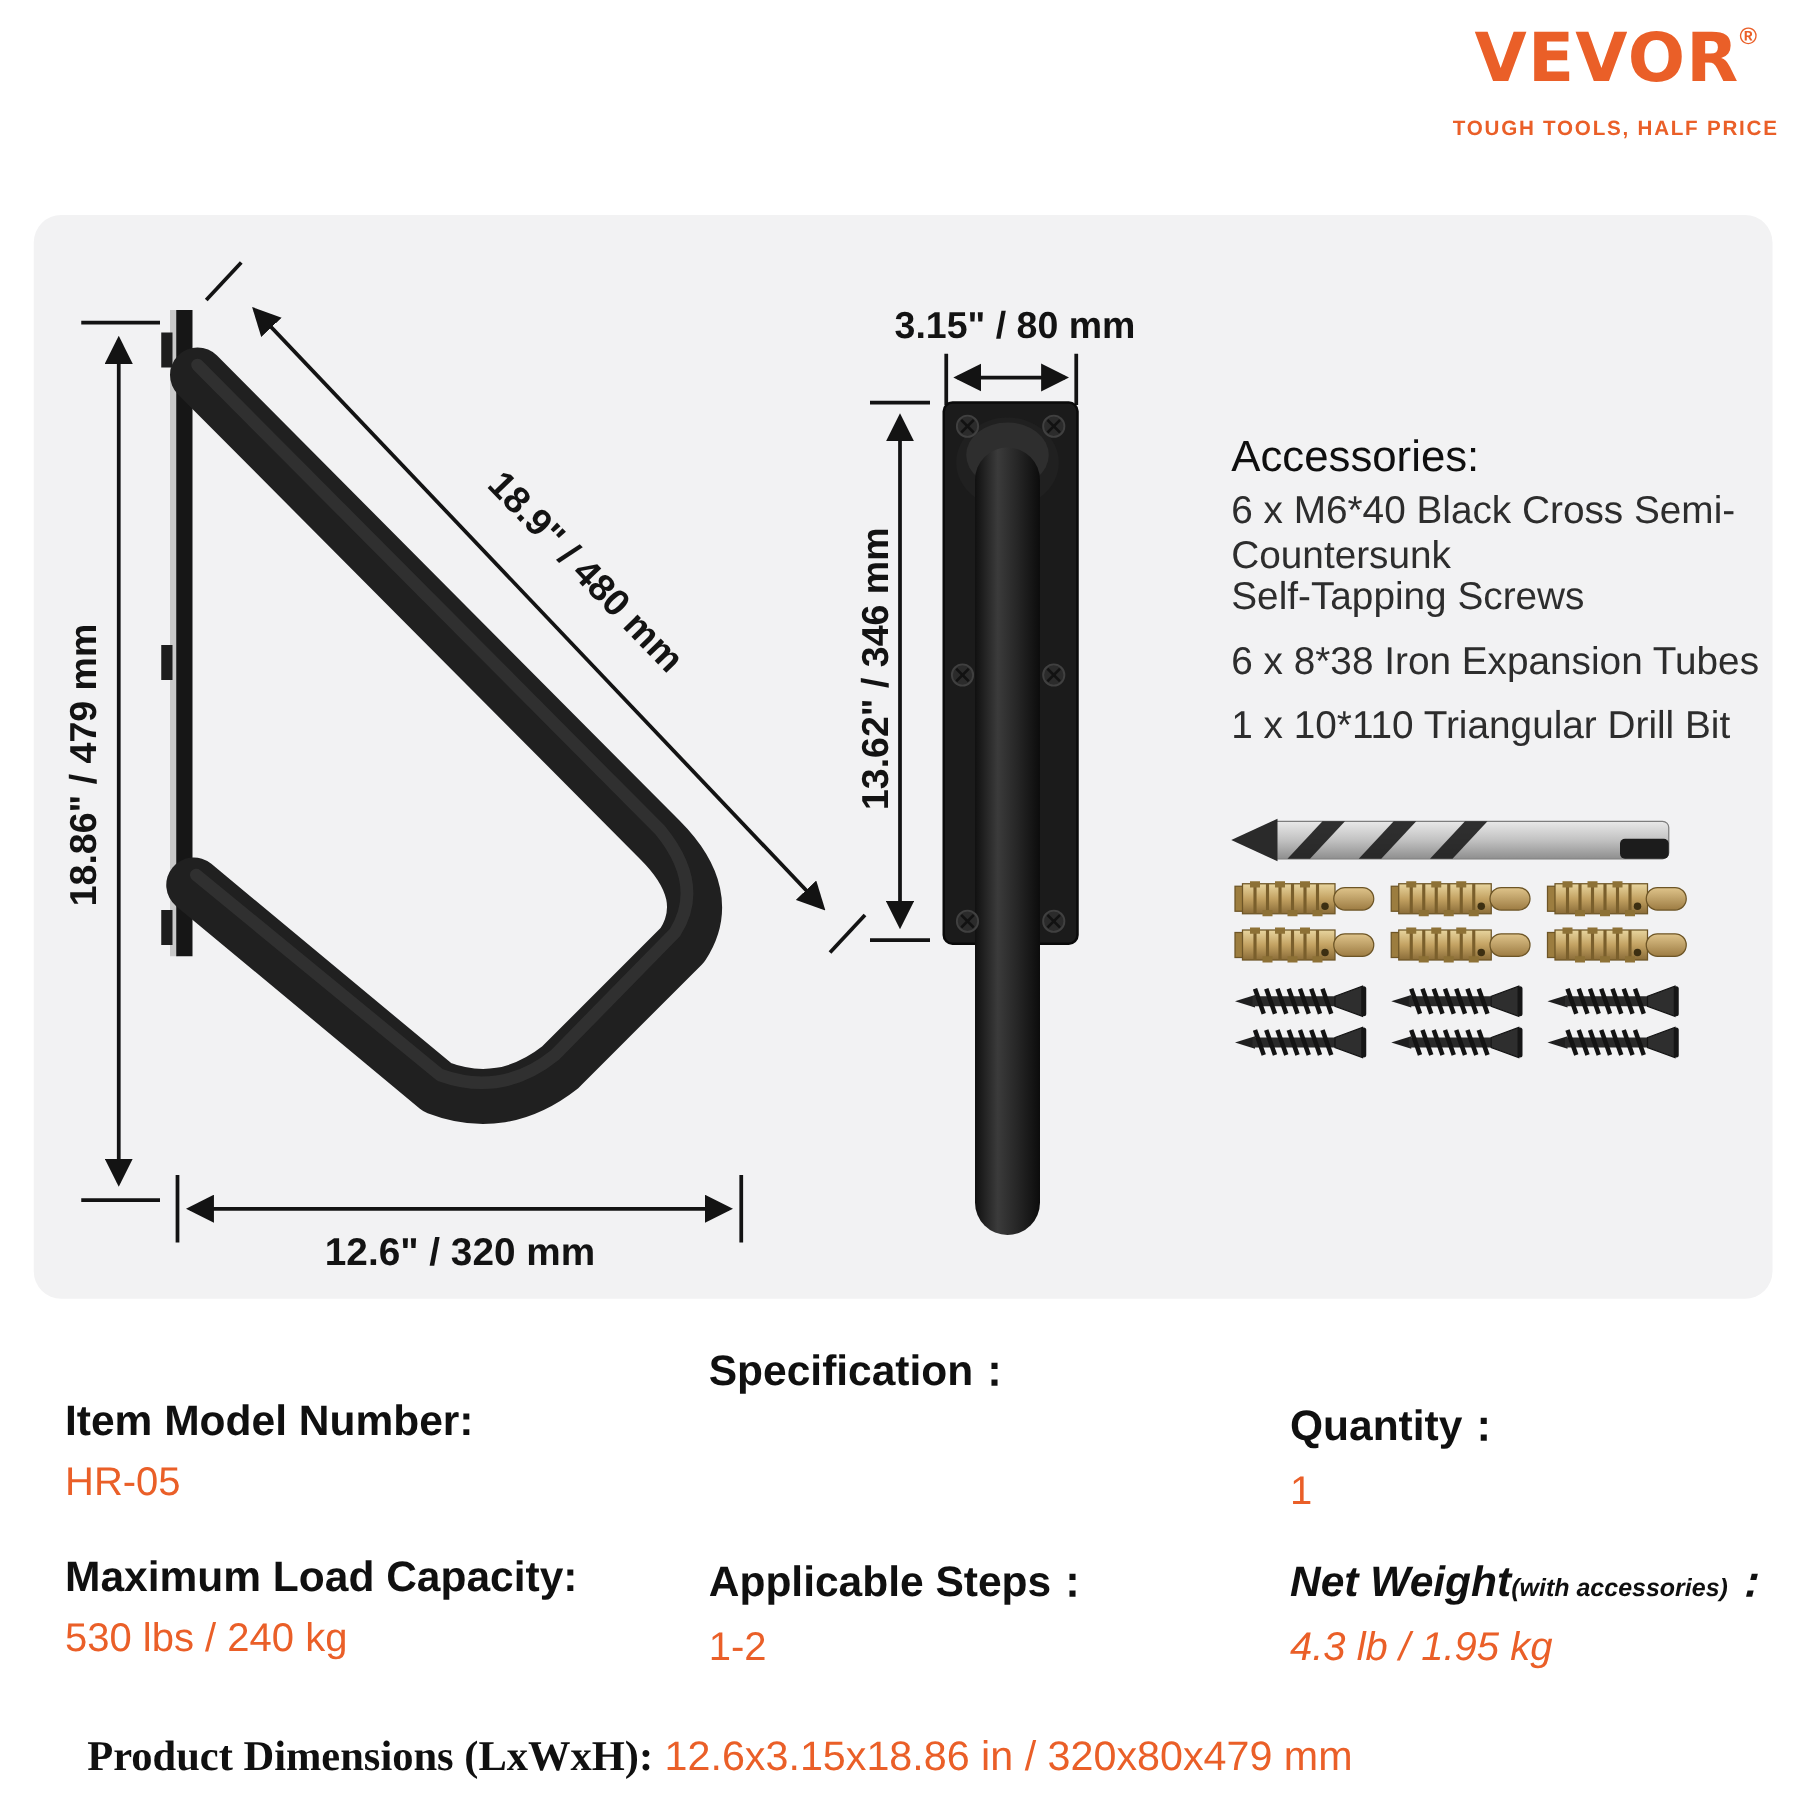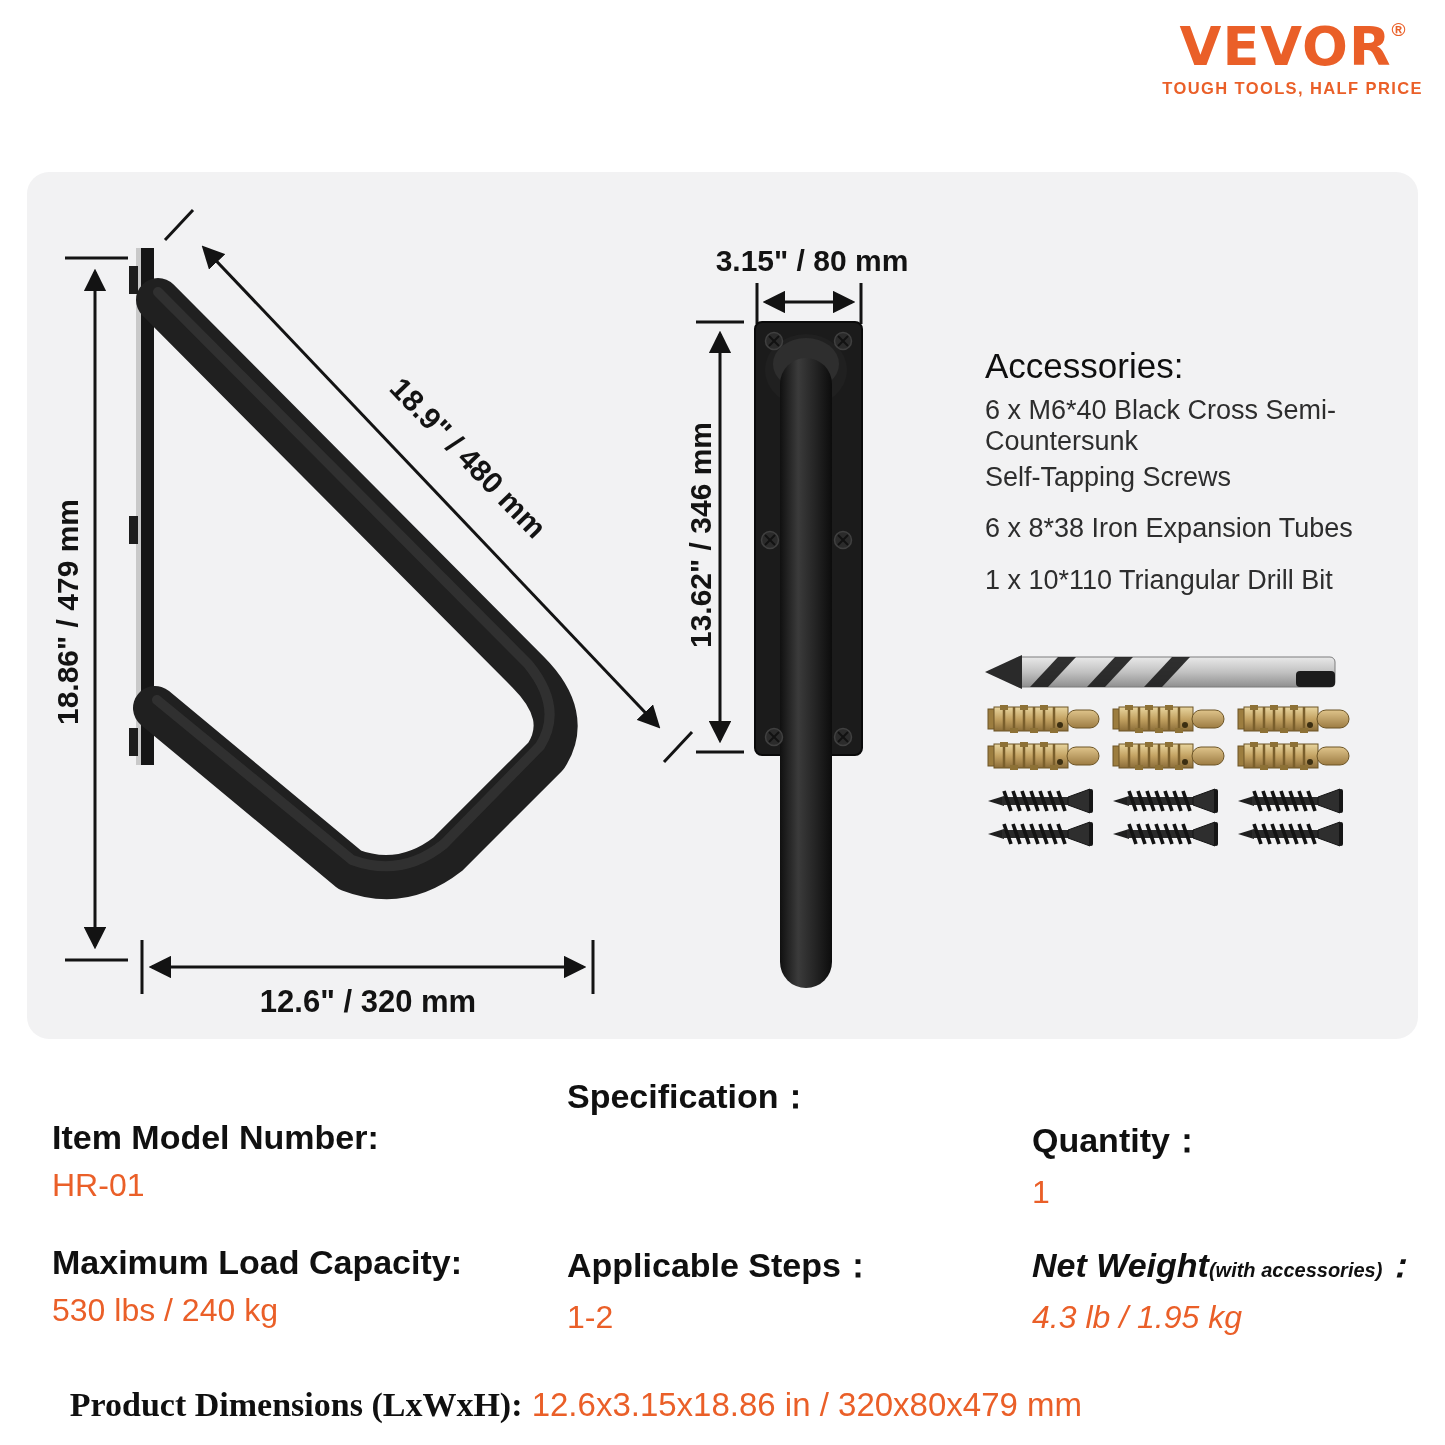--- a/index.html
+++ b/index.html
@@ -9,40 +9,40 @@
   }
   
   .brand{position:absolute;top:20px;right:22px;text-align:center;color:var(--orange);}
   .brand-row{display:flex;align-items:flex-start;justify-content:center;}
   .brand-name{
     font-family:"DejaVu Sans","Liberation Sans",sans-serif;
     font-size:54px;font-weight:bold;letter-spacing:1px;line-height:1;color:var(--orange);
   }
   .brand-reg{font-size:19px;font-weight:bold;line-height:1;margin-top:0;color:var(--orange);}
   .brand-tagline{
-    margin-top:5px;font-size:16.5px;font-weight:bold;letter-spacing:1.4px;
+    margin-top:20px;font-size:16.5px;font-weight:bold;letter-spacing:1.4px;
     white-space:nowrap;color:var(--orange);
   }
   
   .panel{
     position:absolute;left:27px;top:172px;width:1391px;height:867px;
     background:#F2F2F3;border-radius:22px;
   }
   .abs{position:absolute;}
   
   .dim-label{
     position:absolute;font-weight:bold;font-size:30px;color:#131313;white-space:nowrap;
     transform:translate(-50%,-50%);
   }
   .rot-ccw{transform:translate(-50%,-50%) rotate(-90deg);}
   .rot-diag{transform:translate(-50%,-50%) rotate(46deg);}
   
   .acc-title{position:absolute;left:985px;top:346px;font-size:35px;font-weight:normal;color:#0f0f0f;}
   .acc-lines{position:absolute;left:985px;top:400px;}
-  .acc-line{height:51.5px;display:flex;align-items:center;font-size:27px;color:#2d2d2d;}
+  .acc-line{height:51.5px;display:flex;align-items:center;font-size:31px;color:#2d2d2d;}
   
   .spec-cell{position:absolute;}
   .spec-label{font-size:34px;font-weight:bold;color:#101010;white-space:nowrap;}
   .spec-label .suffix{font-size:20px;}
   .spec-value{margin-top:10px;font-size:32px;color:var(--orange);white-space:pre;}
   .dims-line{position:absolute;left:52px;top:1368px;white-space:pre;}
   .dims-line .lbl{font-size:34px;font-weight:bold;color:#101010;font-family:Liberation Serif, serif;}
   .dims-line .val{font-size:33px;color:var(--orange);text-align:center;}
   :root{--orange:#EA5F28;}
 </style>
@@ -253,21 +253,21 @@
         <use href="#screwimg" x="153" y="148"></use>
         <use href="#screwimg" x="278" y="148"></use>
       <use href="#screwimg" x="28" y="181"></use>
         <use href="#screwimg" x="153" y="181"></use>
         <use href="#screwimg" x="278" y="181"></use>
     </g>
   </svg>
 
   <div class="spec-cell" style="left:52px;top:1118px;">
     <div class="spec-label"><span>Item Model Number</span><span>:</span></div>
-    <div class="spec-value">HR-01</div>
+    <div class="spec-value">HR-05</div>
   </div>
   <div class="spec-cell" style="left:567px;top:1074px;">
     <div class="spec-label"><span>Specification</span><span>：</span></div>
   </div>
   <div class="spec-cell" style="left:1032px;top:1118px;">
     <div class="spec-label"><span>Quantity</span><span>：</span></div>
     <div class="spec-value">1</div>
   </div>
   <div class="spec-cell" style="left:52px;top:1243px;">
     <div class="spec-label"><span>Maximum Load Capacity</span><span>:</span></div>

